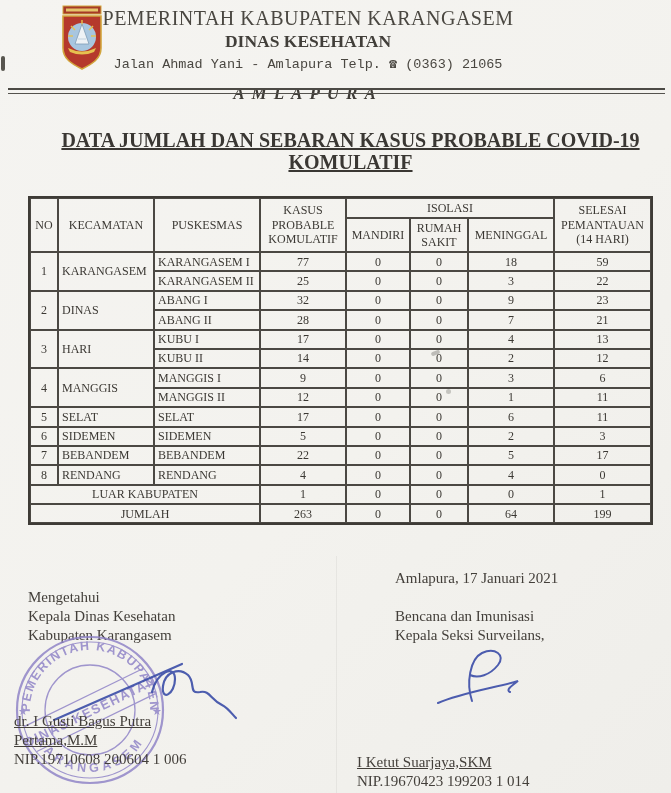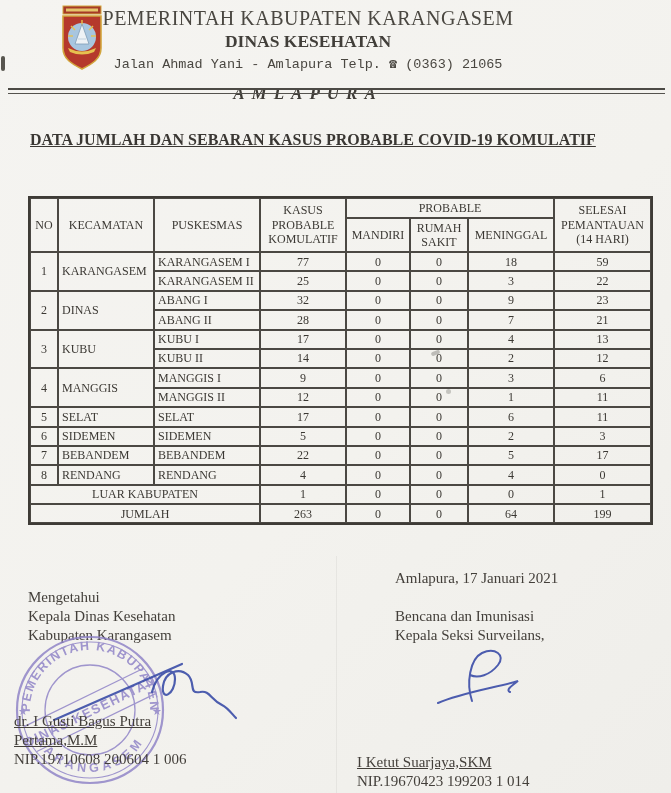--- a/index.html
+++ b/index.html
@@ -12,22 +12,22 @@
   
   .crest { position:absolute; left:58px; top:5px; }
   .lh-text { position:absolute; left:0; top:7px; width:616px; text-align:center; }
   .lh-gov  { font-size:20px; letter-spacing:.5px; color:#4a4741; }
   .lh-dept { font-size:17.5px; font-weight:bold; margin-top:1px; color:#413e39; }
   .lh-addr { font-family:Liberation Mono, monospace; font-size:13.5px; margin-top:3px; color:#4a4741; }
   .lh-city { font-size:17px; font-weight:bold; letter-spacing:7px; margin-top:12px; color:#3f3c37;font-style:italic; }
   .rule { position:absolute; left:8px; top:88px; width:657px; height:3px;
           border-top:2.5px solid #4c4a45; border-bottom:1.5px solid #55534e; }
   
-  .doc-title { position:absolute; left:30px; top:129px; width:641px; 
-               font-size:16px; font-weight:bold; line-height:22px; color:#3a3733; }
+  .doc-title { position:absolute; left:30px; top:129px; width:641px; text-align:center;
+               font-size:20px; font-weight:bold; line-height:22px; color:#3a3733; }
   .doc-title div { text-decoration:underline; }
   
   table.data { position:absolute; left:28px; top:196px; width:621px;
                border-collapse:separate; border-spacing:0; table-layout:fixed;
                border:2px solid #3e3b36; font-size:12px; color:#3b3833; }
   table.data th, table.data td { border:1px solid #4b4843; padding:0 3px; line-height:1.2;
                overflow:hidden; vertical-align:middle; font-weight:normal; }
   table.data thead th { text-align:center; font-size:12px; }
   tr.h1 { height:20px; } tr.h2 { height:34px; }
   tbody tr { height:19.4px; }
@@ -94,21 +94,21 @@
         <col style="width:58px">
         <col style="width:86px">
         <col style="width:97px">
     </colgroup>
     <thead>
       <tr class="h1">
         <th rowspan="2">NO</th>
         <th rowspan="2">KECAMATAN</th>
         <th rowspan="2">PUSKESMAS</th>
         <th rowspan="2">KASUS PROBABLE KOMULATIF</th>
-        <th colspan="3">PROBABLE</th>
+        <th colspan="3">ISOLASI</th>
         <th rowspan="2">SELESAI PEMANTAUAN (14 HARI)</th>
       </tr>
       <tr class="h2">
         <th>MANDIRI</th>
         <th>RUMAH SAKIT</th>
         <th>MENINGGAL</th>
       </tr>
     </thead>
     <tbody>
         <tr>
@@ -142,21 +142,21 @@
         <tr>
           <td class="c-left">ABANG II</td>
           <td class="c-num">28</td>
           <td class="c-num">0</td>
           <td class="c-num">0</td>
           <td class="c-num">7</td>
           <td class="c-num">21</td>
         </tr>
         <tr>
           <td class="c-no" rowspan="2">3</td>
-          <td class="c-left" rowspan="2">KUBU</td>
+          <td class="c-left" rowspan="2">HARI</td>
           <td class="c-left">KUBU I</td>
           <td class="c-num">17</td>
           <td class="c-num">0</td>
           <td class="c-num">0</td>
           <td class="c-num">4</td>
           <td class="c-num">13</td>
         </tr>
         <tr>
           <td class="c-left">KUBU II</td>
           <td class="c-num">14</td>

